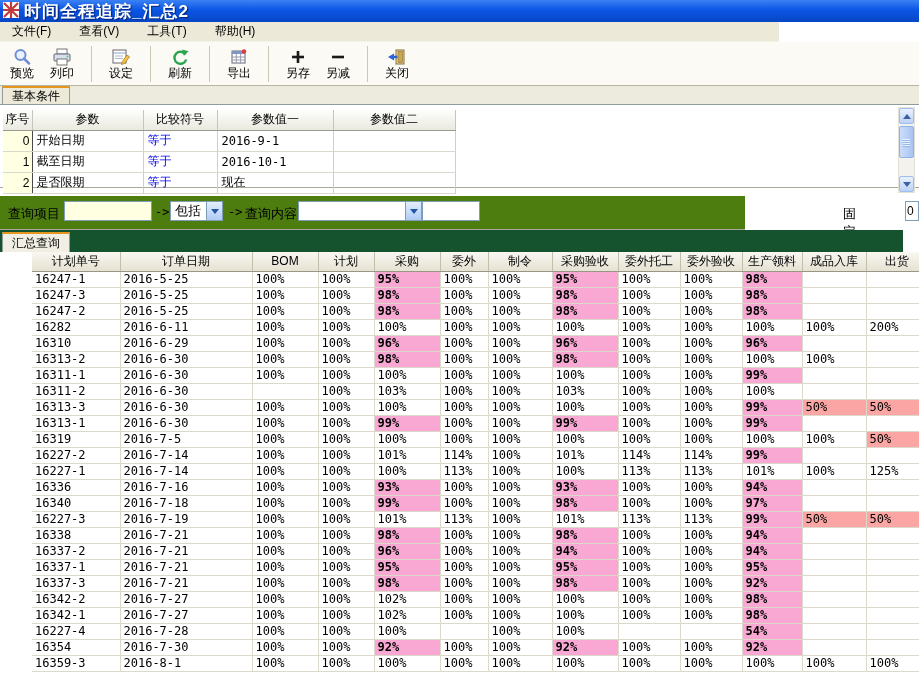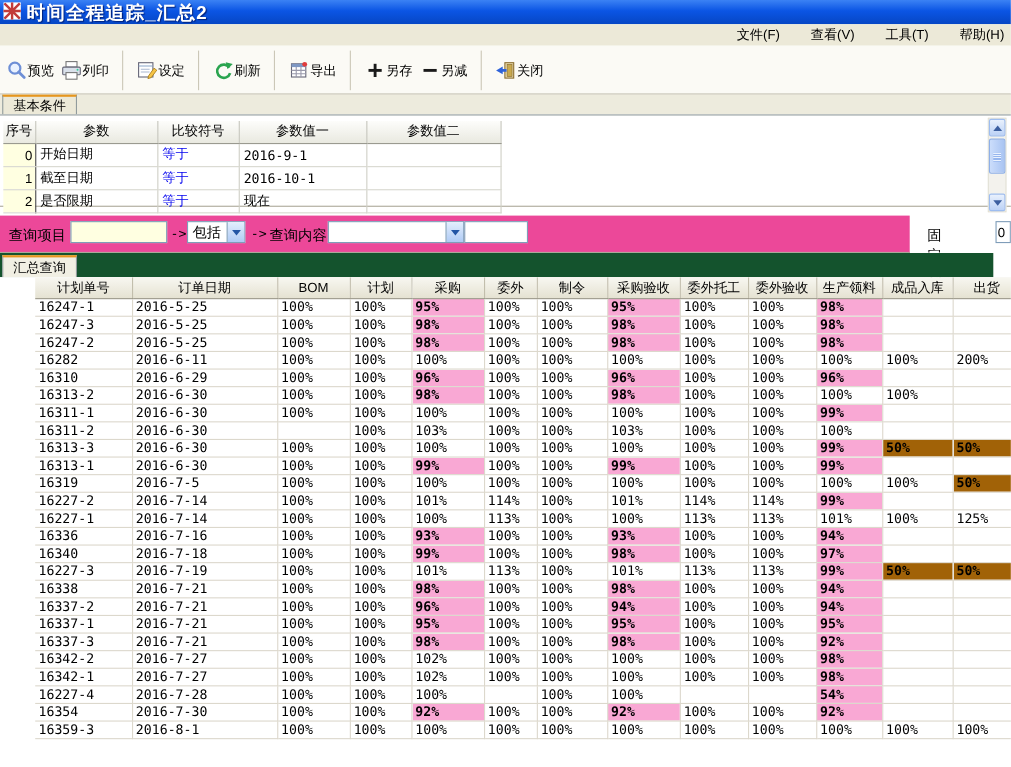--- a/index.html
+++ b/index.html
@@ -6,28 +6,28 @@
   html,body{width:919px;height:697px;overflow:hidden;}
   body{font-family:"Liberation Sans","DejaVu Sans",sans-serif;font-size:12px;background:#fff;position:relative;color:#000;}
 
   
   .titlebar{position:absolute;top:0;left:0;width:919px;height:22px;
     background:linear-gradient(180deg,#3b82f4 0%,#0b55e4 45%,#0646c4 100%);
     display:flex;align-items:center;gap:5px;padding-left:3px;}
   .titlebar .title{color:#fff;font-weight:bold;font-size:17px;text-shadow:1px 1px 1px #00217a;letter-spacing:1px;}
 
   
-  .menubar{position:absolute;top:22px;left:0;width:919px;height:20px;background:#ECE9D8;
-    display:flex;align-items:center;padding-left:6px;gap:16px;border-bottom:1px solid #f6f4ea;justify-content:flex-end;}
+  .menubar{position:absolute;top:22px;left:0;width:779px;height:20px;background:#ECE9D8;
+    display:flex;align-items:center;padding-left:6px;gap:16px;border-bottom:1px solid #f6f4ea;}
   .menu-item{padding:1px 6px;}
 
   
   .toolbar{position:absolute;top:42px;left:0;width:919px;height:44px;background:#FBFAF5;
     border-bottom:1px solid #B9B5A5;display:flex;align-items:center;padding-left:2px;}
-  .tb-btn{min-width:40px;height:40px;display:flex;flex-direction:row;align-items:center;justify-content:center;gap:0;padding:0 3px;}
+  .tb-btn{min-width:40px;height:40px;display:flex;flex-direction:column;align-items:center;justify-content:center;gap:0;padding:0 3px;font-family:Liberation Mono, monospace;}
   .tb-icon{height:20px;display:flex;align-items:center;justify-content:center;}
   .tb-label{font-size:12px;line-height:14px;}
   .tb-sep{width:1px;height:36px;background:#CBC7B7;margin:0 9px;}
 
   
   .tabrow1{position:absolute;top:86px;left:0;width:919px;height:18px;background:#EDEBDD;}
   .tabrow2{position:absolute;top:230px;left:0;width:903px;height:22px;background:#14532d;}
   .xtab{position:absolute;left:2px;bottom:0;height:18px;padding:0 9px;background:#ECE9D8;
     border:1px solid #919B9C;border-bottom:none;border-top:2px solid #E5961E;
     display:flex;align-items:center;font-size:12px;}
@@ -52,41 +52,41 @@
   .vs-btn.down{bottom:0;}
   .arr{width:0;height:0;border-left:4px solid transparent;border-right:4px solid transparent;}
   .arr.up{border-bottom:5px solid #3C5FA0;}
   .arr.down{border-top:5px solid #3C5FA0;}
   .vs-thumb{position:absolute;left:0;top:18px;width:15px;height:32px;border:1px solid #8FB0E8;border-radius:2px;
     background:linear-gradient(90deg,#CBDDFB,#A9C4F2);}
   .vs-thumb::after{content:"";position:absolute;left:3px;right:3px;top:12px;height:8px;
     background:repeating-linear-gradient(180deg,#EAF2FE 0 1px,#96B6EE 1px 2px);}
 
   
-  .queryband{position:absolute;top:196px;left:0;width:827px;height:34px;background:#ec4899;border-bottom:1px solid #ACA899;}
+  .queryband{position:absolute;top:196px;left:0;width:745px;height:34px;background:#4d7c0f;border-bottom:1px solid #ACA899;}
   .q-label{position:absolute;top:9px;font-size:13px;}
   .q-input{position:absolute;top:5px;height:20px;border:1px solid #7F9DB9;font-size:12px;padding:0 3px;
     font-family:"Liberation Sans",sans-serif;}
   .yellow{background:#FFFFE1;}
   .q-arrow{position:absolute;top:9px;font-family:"DejaVu Sans Mono",monospace;}
   .combo{position:absolute;top:5px;height:20px;background:#fff;border:1px solid #7F9DB9;display:flex;align-items:center;}
   .combo .val{flex:1;padding-left:4px;font-size:13px;}
   .cbtn{width:16px;height:100%;background:linear-gradient(180deg,#E3EEFD,#AFCBF5);border-left:1px solid #7F9DB9;
     display:flex;align-items:center;justify-content:center;}
   .cbtn i{width:0;height:0;border-left:4px solid transparent;border-right:4px solid transparent;border-top:5px solid #2255A5;}
 
   
   .results{position:absolute;top:252px;left:0;width:919px;height:445px;overflow:hidden;background:#fff;}
   table.res{border-collapse:collapse;table-layout:fixed;width:919px;margin-left:32px;}
   .res th{height:19px;background:linear-gradient(180deg,#F8F7F1,#E5E2D2);font-weight:normal;font-size:12px;
     border-right:1px solid #C2BEAC;border-bottom:1px solid #9A9687;overflow:hidden;white-space:nowrap;}
   .res td{height:16px;border-right:1px solid #DCD8CC;border-bottom:1px solid #DCD8CC;padding:0 0 0 3px;
     font-family:"DejaVu Sans Mono","Liberation Mono",monospace;font-size:12px;white-space:nowrap;overflow:hidden;}
   .res td.hl-gray{background:#f9a8d4;font-weight:bold;}
-  .res td.hl-red{background:#a16207;font-weight:bold;}
+  .res td.hl-red{background:#fca5a5;font-weight:normal;}
 </style>
 </head>
 <body>
 
 <div class="titlebar">
   <span class="app-icon">
     <svg width="16" height="16" viewBox="0 0 16 16">
         <rect width="16" height="16" fill="#fff"></rect>
         <path d="M1 1 L15 15 M15 1 L1 15 M8 0 L8 16 M0 8 L16 8" stroke="#C23B3B" stroke-width="2.2"></path>
       </svg>

